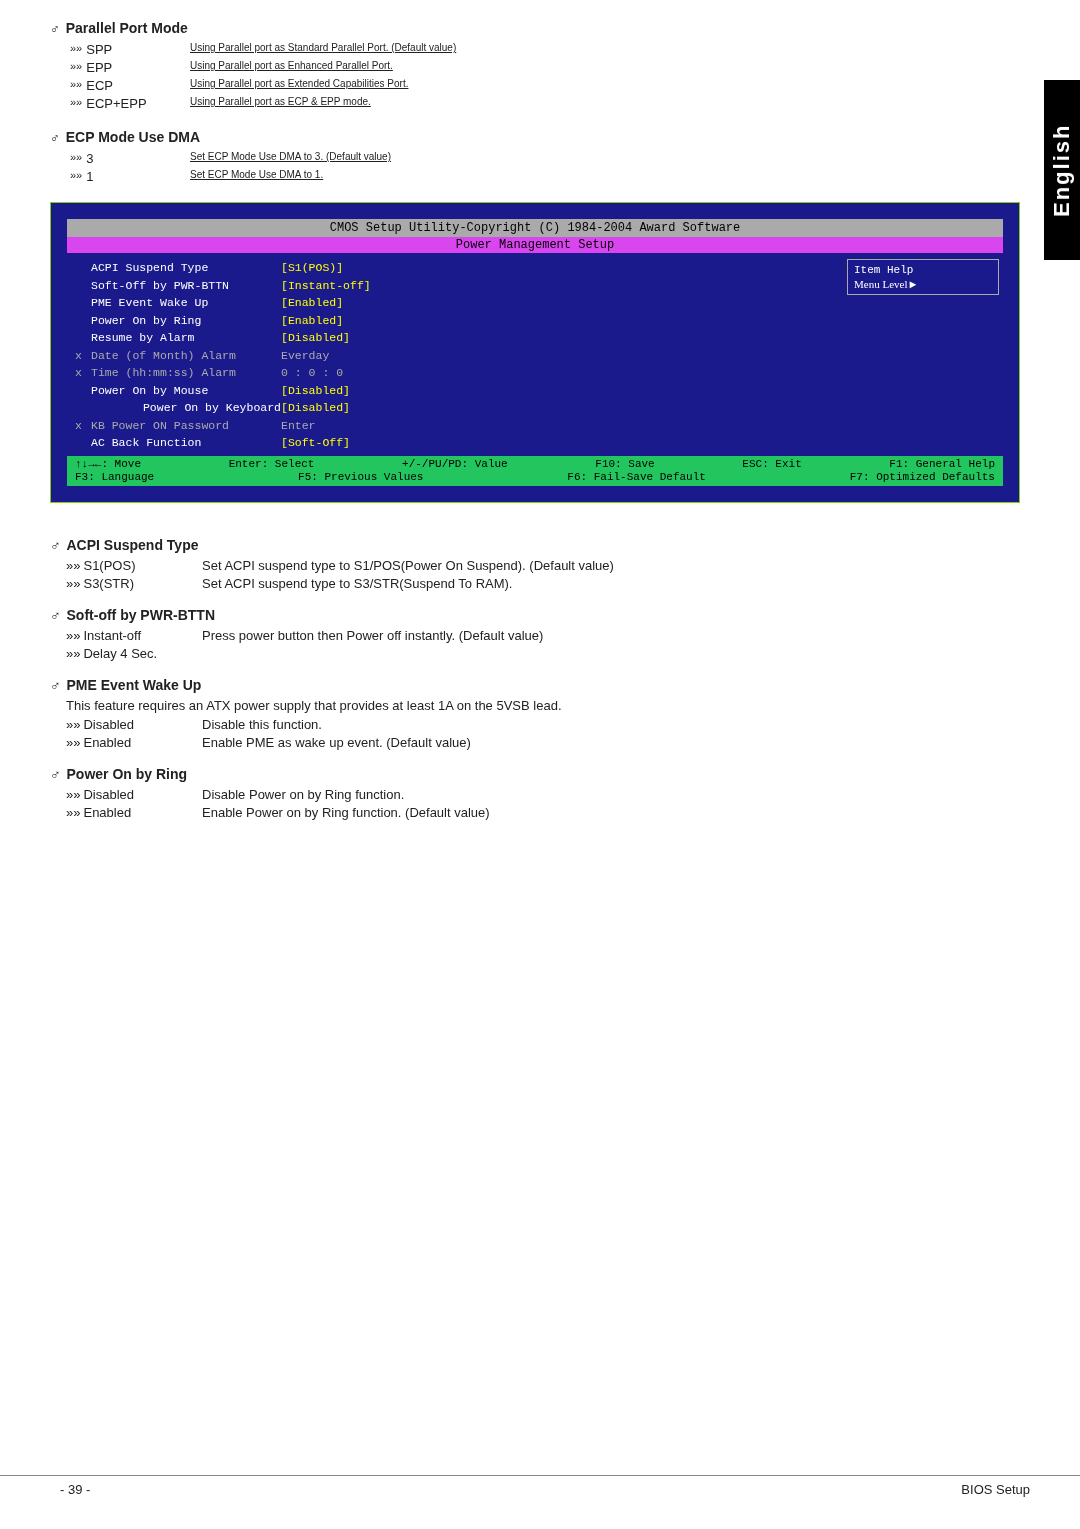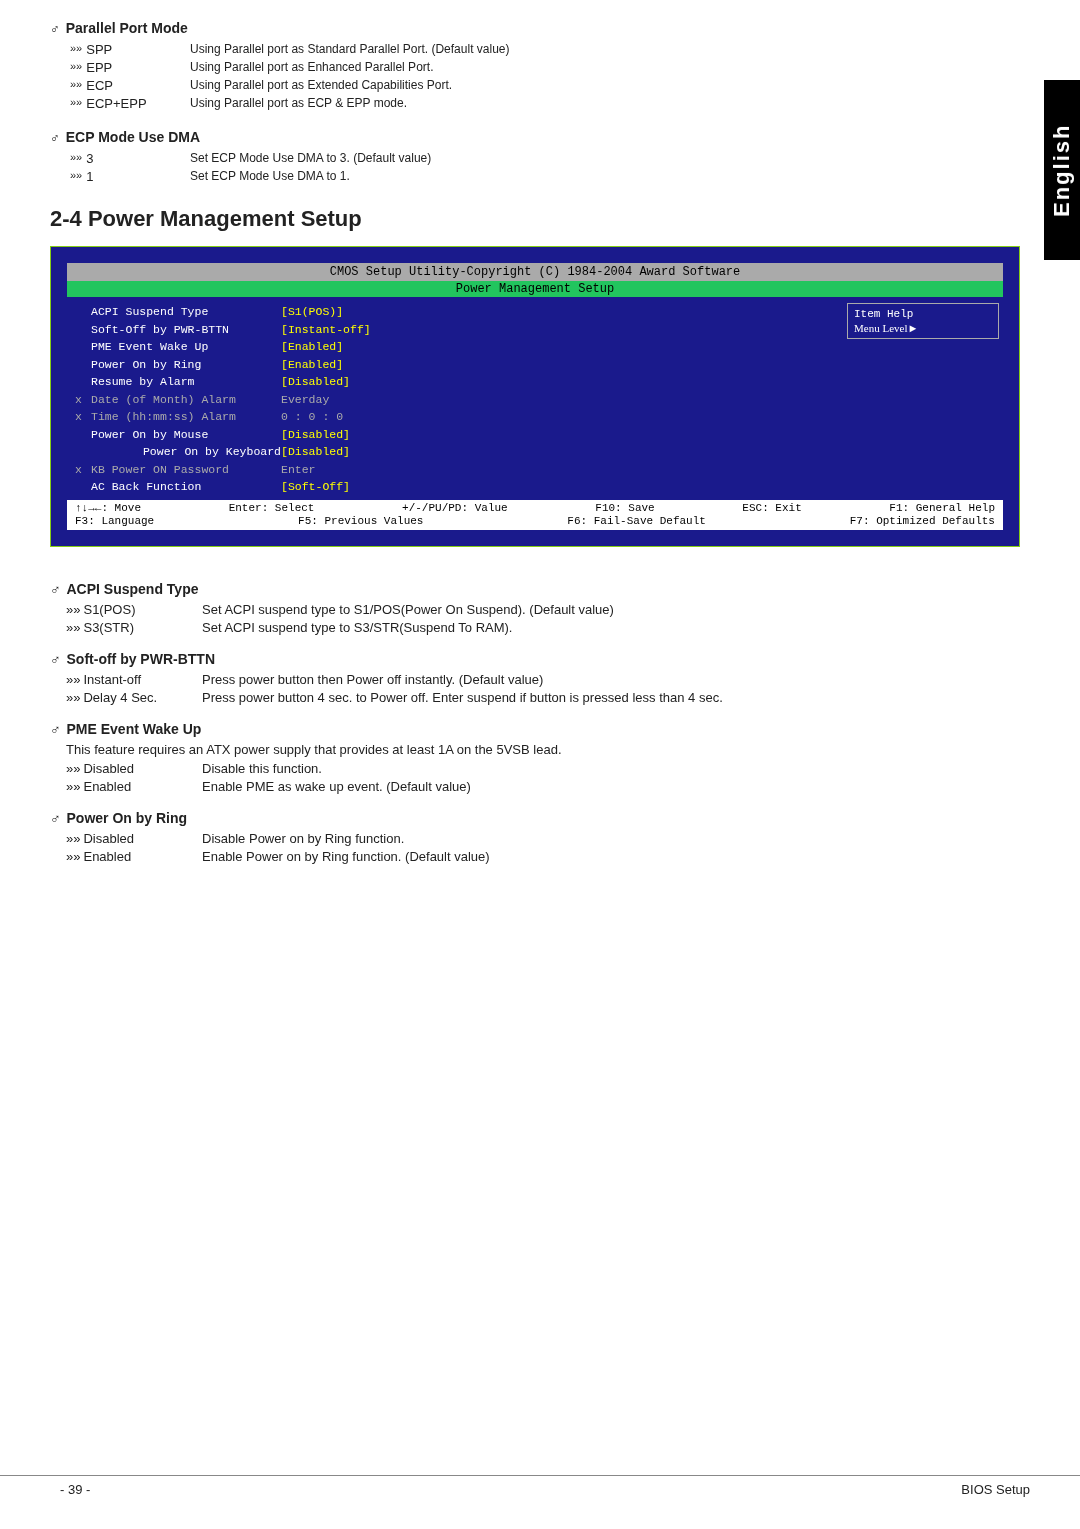--- a/index.html
+++ b/index.html
@@ -70,22 +70,23 @@
       display: flex;
       align-items: flex-start;
     }
 
     .item-label .bullet {
       margin-right: 4px;
       font-size: 11px;
     }
 
     .item-desc {
-      font-size: 12px;
+      font-size: 10px;
       flex: 1;
+      text-decoration: underline;
     }
 
     
     .chapter-heading {
       font-size: 22px;
       font-weight: bold;
       margin: 22px 0 14px 0;
       border-bottom: none;
     }
 
@@ -102,21 +103,21 @@
 
     .bios-title-bar {
       background: #aaa;
       color: #000;
       text-align: center;
       padding: 2px 0;
       font-size: 12px;
     }
 
     .bios-subtitle-bar {
-      background: #22c55e;
+      background: #d946ef;
       color: #000;
       text-align: center;
       padding: 1px 0;
       font-size: 12px;
       margin-bottom: 2px;
     }
 
     .bios-body {
       display: flex;
       padding: 4px 0;
@@ -168,21 +169,21 @@
       font-size: 11px;
     }
 
     .item-help-title {
       font-size: 11px;
       color: #fff;
       margin-bottom: 2px;
     }
 
     .bios-footer {
-      background: #ffffff;
+      background: #22c55e;
       color: #000;
       font-size: 11px;
       padding: 2px 8px;
       display: flex;
       justify-content: space-between;
       flex-wrap: wrap;
     }
 
     .bios-footer-row {
       display: flex;
@@ -304,21 +305,20 @@
     </div>
     <div class="item-row">
       <div class="item-label">
         <span class="bullet">»»</span>
         <span>1</span>
       </div>
       <div class="item-desc">Set ECP Mode Use DMA to 1.</div>
     </div>
   </div>
 
-  <h2 class="chapter-heading">2-4  Power Management Setup</h2>
 
   <div class="bios-screen">
     <div class="bios-title-bar">CMOS Setup Utility-Copyright (C) 1984-2004 Award Software</div>
     <div class="bios-subtitle-bar">Power Management Setup</div>
     <div class="bios-body">
       <div class="bios-left">
 
         <div id="bios-rows-container">
             <div class="bios-row">
               <span class="bios-x"> </span>
@@ -433,21 +433,20 @@
             <span class="dbl-arrow">»»</span>
             <span>Instant-off</span>
           </div>
           <div class="desc-item-text">Press power button then Power off instantly. (Default value)</div>
         </div>
         <div class="desc-item">
           <div class="desc-item-key">
             <span class="dbl-arrow">»»</span>
             <span>Delay 4 Sec.</span>
           </div>
-          <div class="desc-item-text">Press power button 4 sec. to Power off. Enter suspend if button is pressed less than 4 sec.</div>
         </div>
       </div>
       <div class="desc-section">
         <div class="desc-section-title">
           <span style="margin-right:6px;">♂</span>
           <span>PME Event Wake Up</span>
         </div>
         <div class="desc-body-text">This feature requires an ATX power supply that provides at least 1A on the 5VSB lead.</div>
         <div class="desc-item">
           <div class="desc-item-key">

